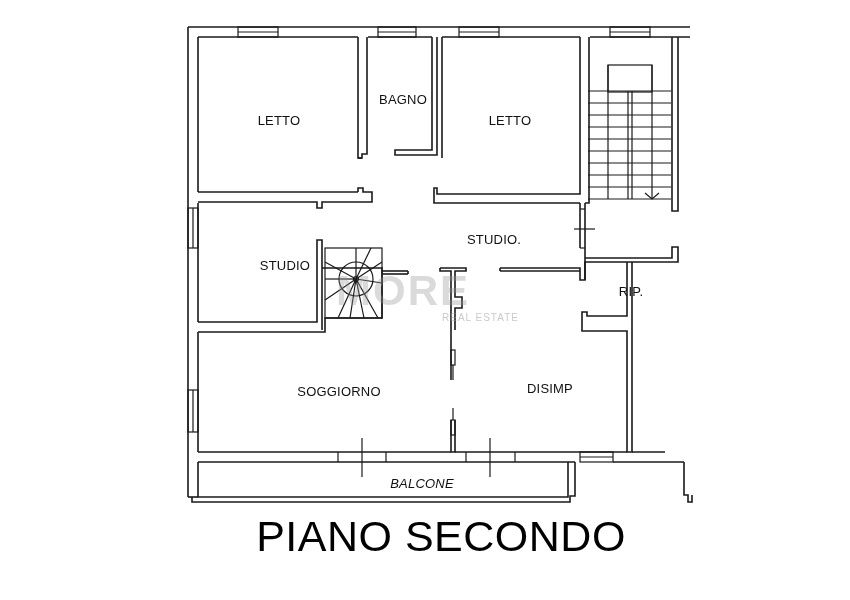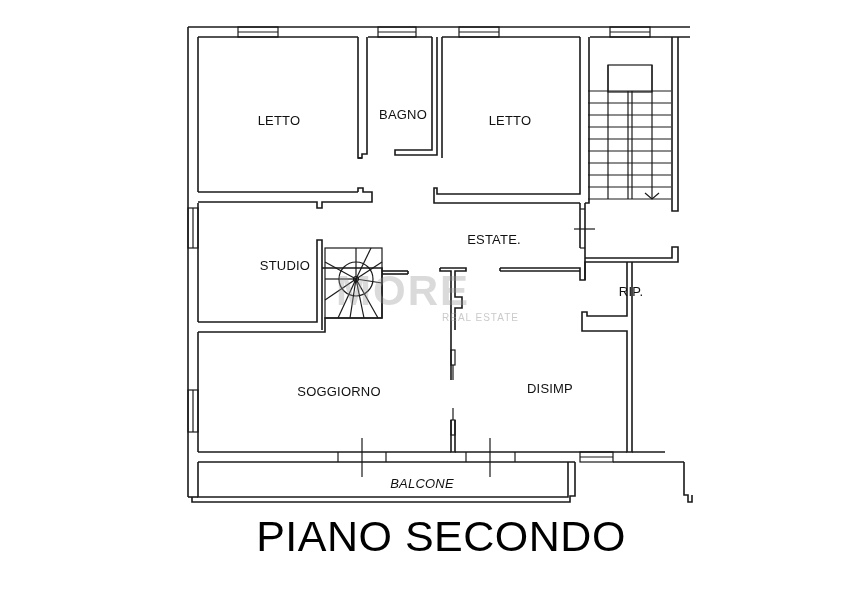--- a/index.html
+++ b/index.html
@@ -158,24 +158,24 @@
   </g>
 
   <g>
     <polyline class="w" points="198,462 198,497 568,497 568,462"></polyline>
     <polyline class="w" points="575,462 575,496 570,496 570,502 192,502 192,497"></polyline>
     <polyline class="w" points="684,462 684,495 688,495 688,502 692,502 692,495"></polyline>
   </g>
 </svg>
 
 <div class="room-label" style="left:279px; top:120px;">LETTO</div>
-<div class="room-label" style="left:403px; top:114px;text-align:center;">BAGNO</div>
+<div class="room-label" style="left:403px; top:99px;text-align:center;">BAGNO</div>
 <div class="room-label" style="left:510px; top:120px;">LETTO</div>
 <div class="room-label" style="left:285px; top:265px;">STUDIO</div>
-<div class="room-label" style="left:494px; top:239px;">ESTATE.</div>
+<div class="room-label" style="left:494px; top:239px;">STUDIO.</div>
 <div class="room-label" style="left:607px; top:291px;padding-left:48px;">RIP.</div>
 <div class="room-label" style="left:339px; top:391px;text-align:right;">SOGGIORNO</div>
 <div class="room-label" style="left:550px; top:388px;">DISIMP</div>
 <div class="room-label" style="left:422px; top:483px;font-style:italic;">BALCONE</div>
 
 <div class="watermark">
   <span class="wm-text">MORE</span>
   <span class="wm-sub">REAL ESTATE</span>
 </div>
 

